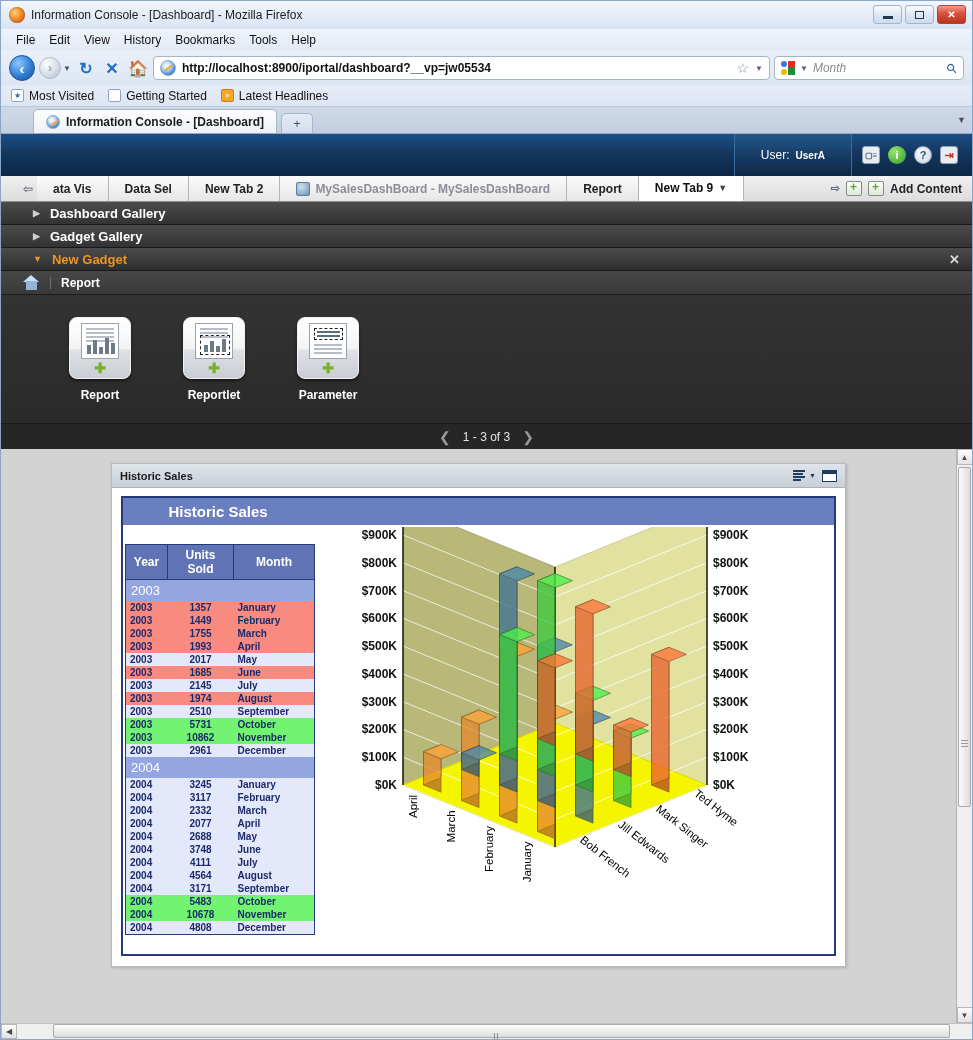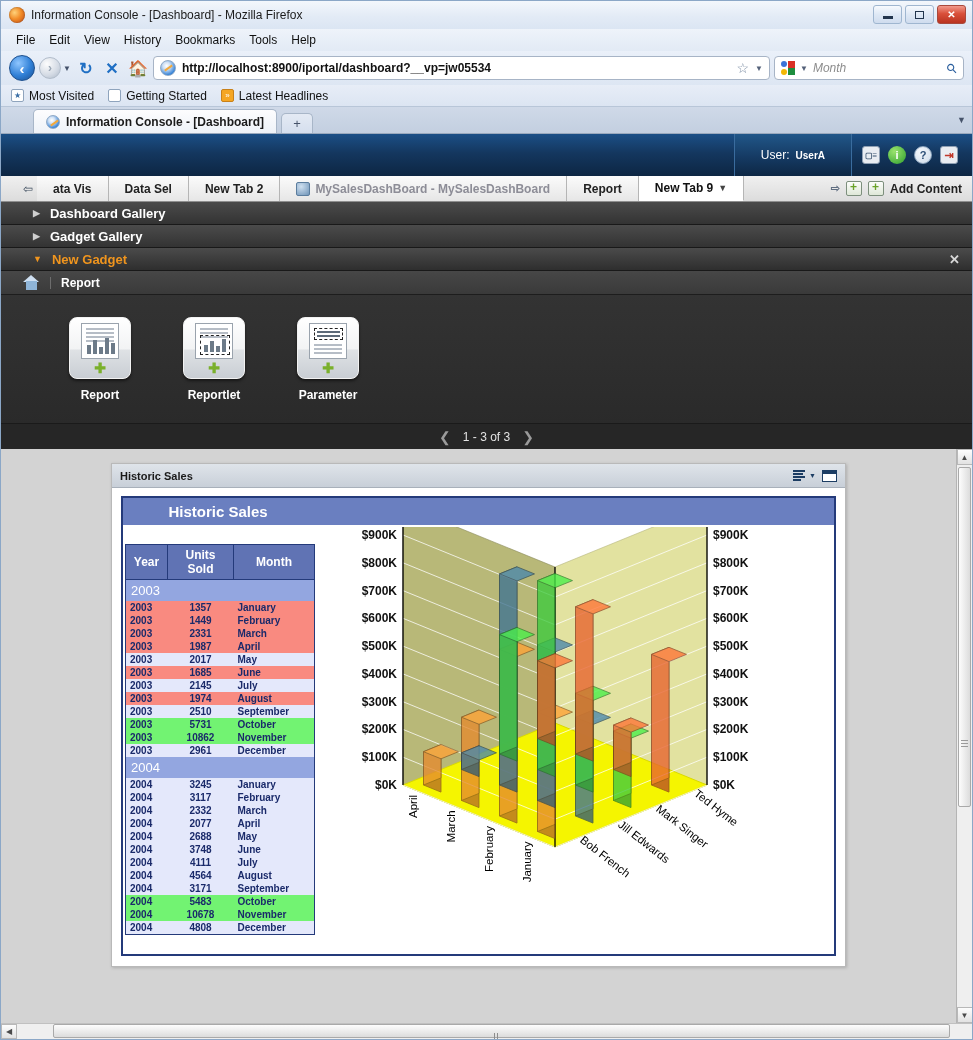--- a/index.html
+++ b/index.html
@@ -597,26 +597,26 @@
                         <td class="c-units">1357</td>
                         <td class="c-month">January</td>
                       </tr>
                       <tr class="r-red">
                         <td class="c-year">2003</td>
                         <td class="c-units">1449</td>
                         <td class="c-month">February</td>
                       </tr>
                       <tr class="r-red">
                         <td class="c-year">2003</td>
-                        <td class="c-units">2331</td>
+                        <td class="c-units">1755</td>
                         <td class="c-month">March</td>
                       </tr>
                       <tr class="r-red">
                         <td class="c-year">2003</td>
-                        <td class="c-units">1987</td>
+                        <td class="c-units">1993</td>
                         <td class="c-month">April</td>
                       </tr>
                       <tr class="r-norm">
                         <td class="c-year">2003</td>
                         <td class="c-units">2017</td>
                         <td class="c-month">May</td>
                       </tr>
                       <tr class="r-red">
                         <td class="c-year">2003</td>
                         <td class="c-units">1685</td>

